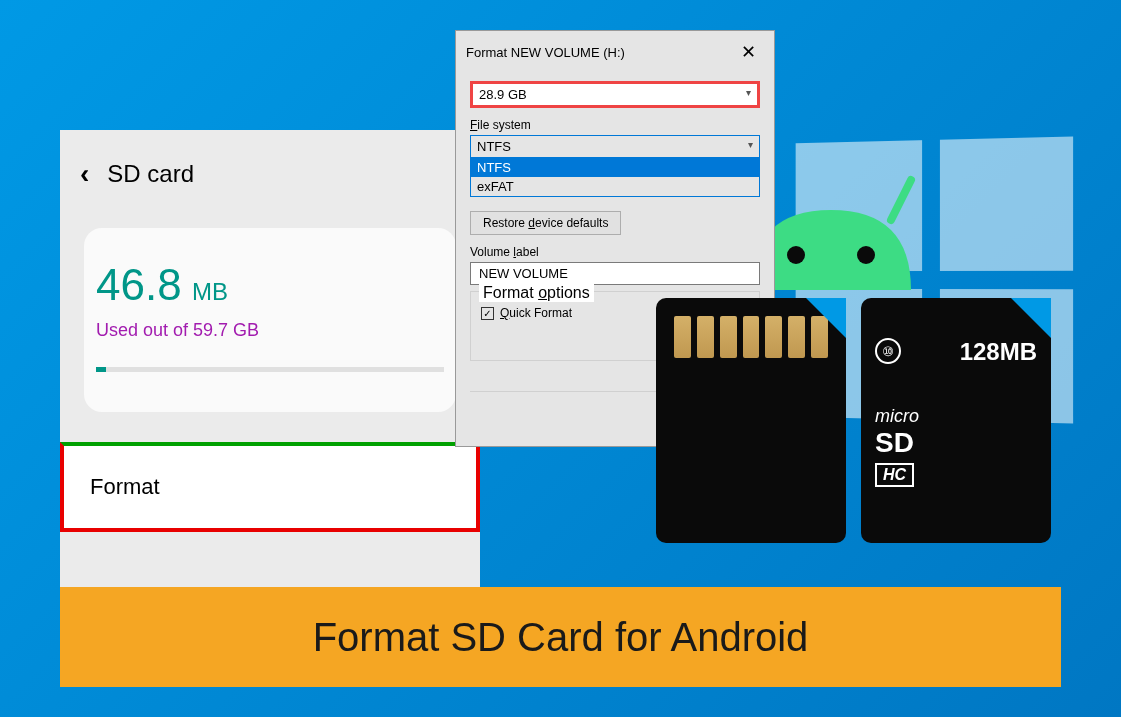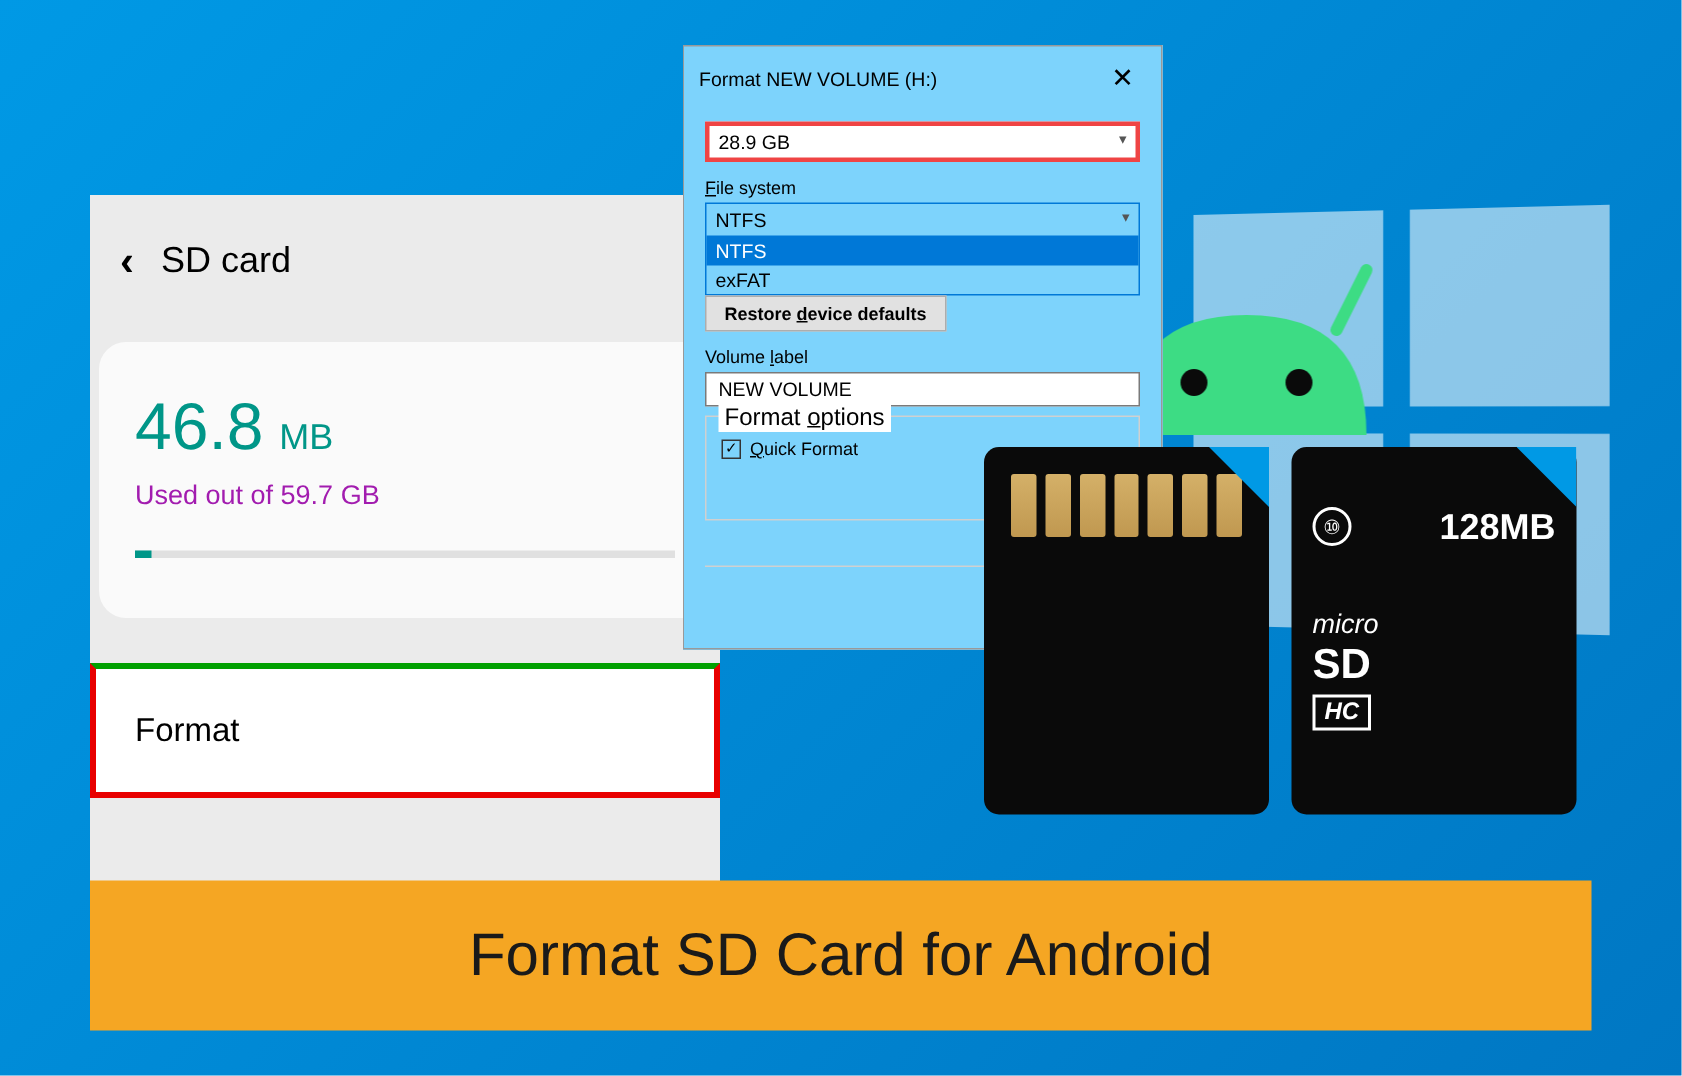--- a/index.html
+++ b/index.html
@@ -50,23 +50,23 @@
       font-size: 28px;
       font-weight: bold;
       cursor: pointer;
     }
     .android-title {
       font-size: 24px;
       font-weight: 400;
     }
     .storage-card {
       background: #fafafa;
-      margin: 10px 6px;
+      margin: 10px 24px;
       border-radius: 18px;
-      padding: 32px 24px 40px;
+      padding: 32px 12px 40px;
     }
     .storage-value {
       color: #009688;
       font-size: 44px;
       font-weight: 400;
     }
     .storage-unit {
       color: #009688;
       font-size: 24px;
       margin-left: 6px;
@@ -96,21 +96,21 @@
       cursor: pointer;
       margin-top: 30px;
     }
     
     
     .format-dialog {
       position: absolute;
       left: 455px;
       top: 30px;
       width: 320px;
-      background: #7dd3fc;
+      background: #e5e5e5;
       border: 1px solid #999;
       z-index: 4;
       font-size: 13px;
     }
     .dialog-titlebar {
       display: flex;
       justify-content: space-between;
       align-items: center;
       padding: 8px 10px;
       font-size: 13px;
@@ -159,22 +159,22 @@
     }
     .fs-option.highlighted {
       background: #0078d7;
       color: white;
     }
     .restore-btn {
       padding: 4px 12px;
       border: 1px solid #adadad;
       background: #e1e1e1;
       font-size: 12px;
+      margin-top: 14px;
       cursor: pointer;
-      font-weight: bold;
     }
     .text-input {
       width: 100%;
       padding: 3px 8px;
       border: 1px solid #7a7a7a;
       font-size: 13px;
     }
     .options-group {
       border: 1px solid #d0d0d0;
       padding: 14px 10px 40px;

